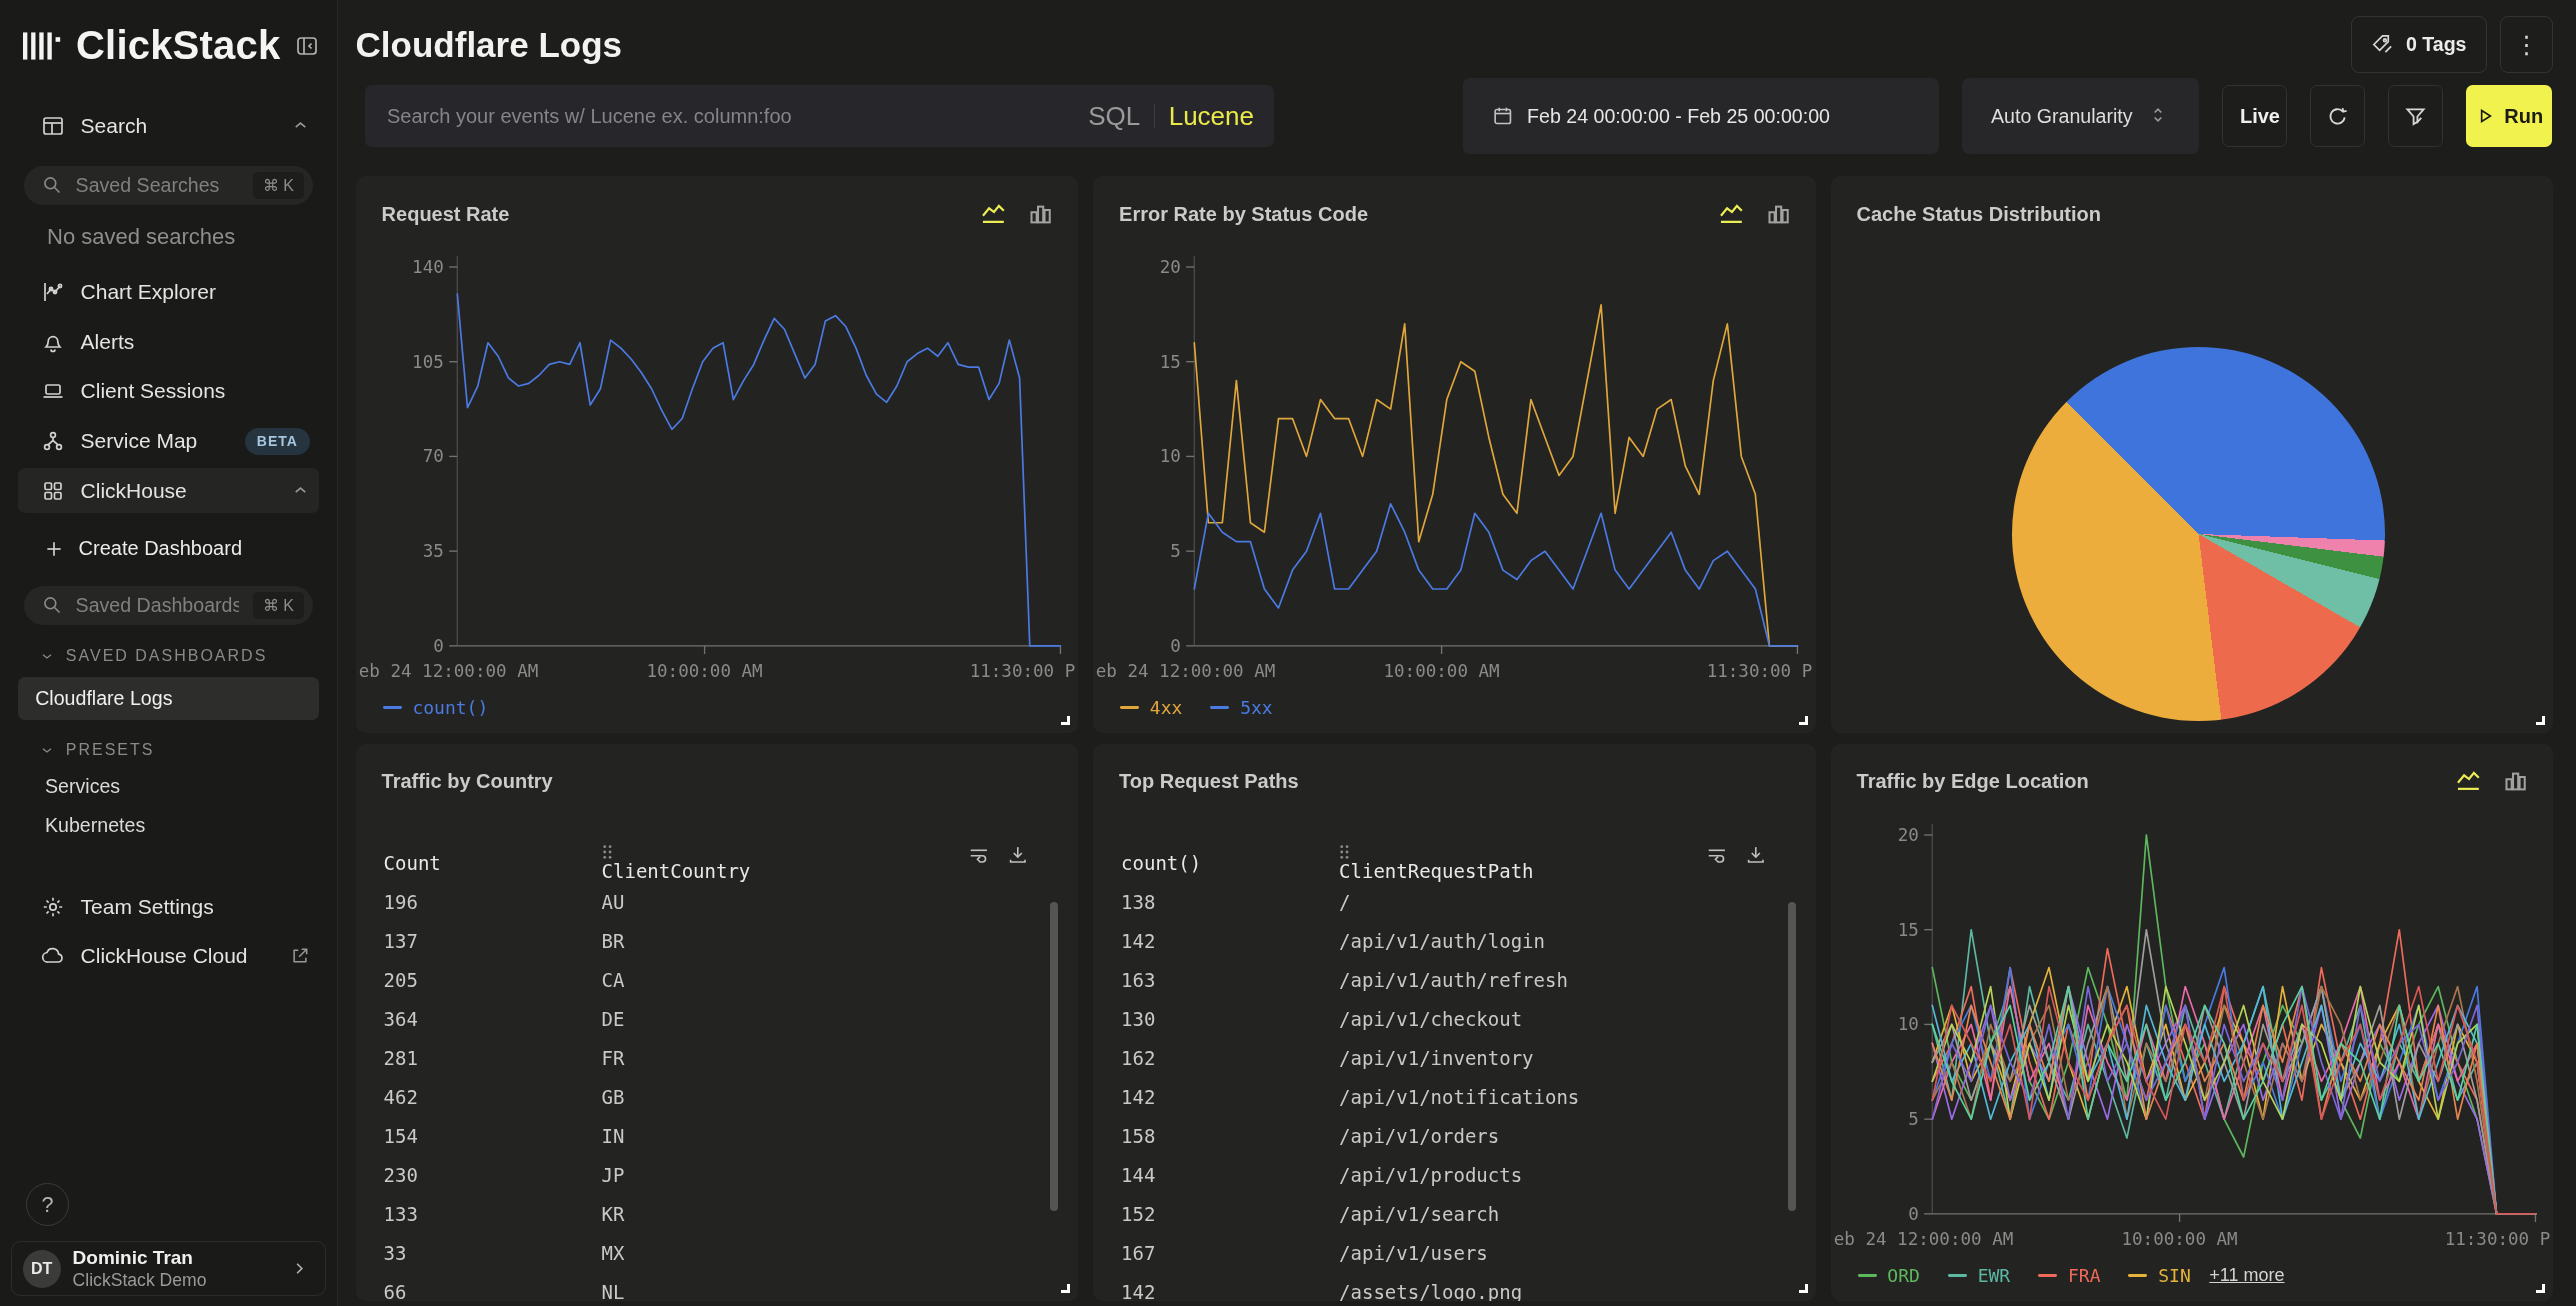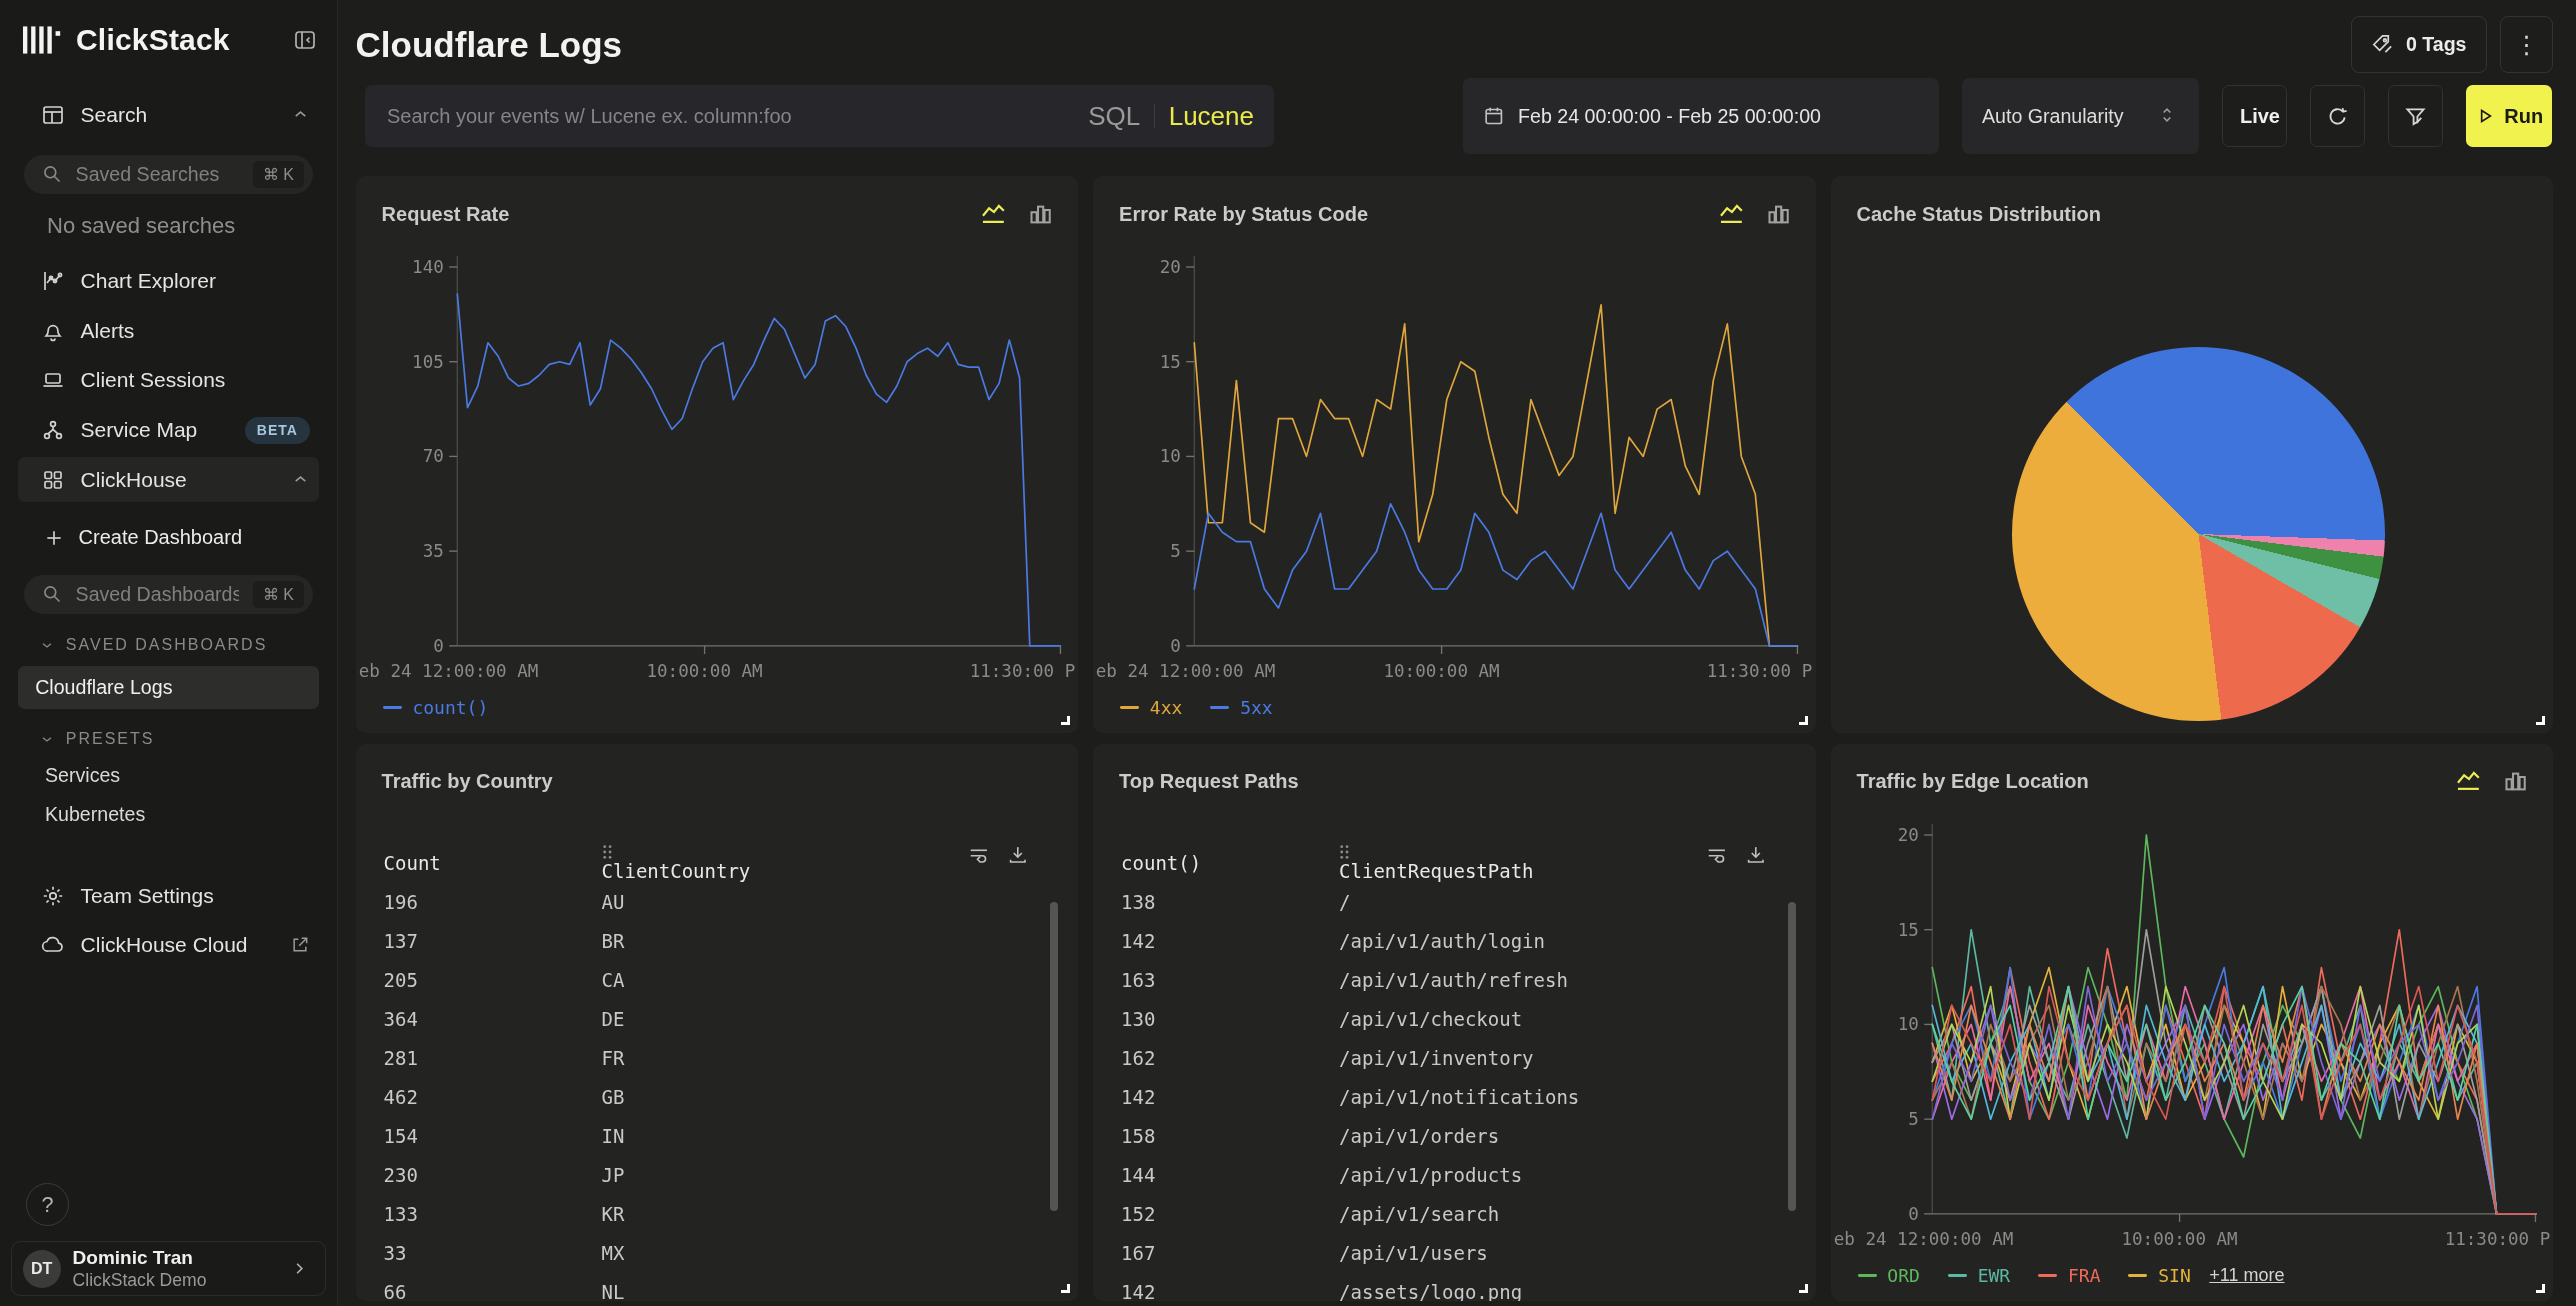--- a/index.html
+++ b/index.html
@@ -4,21 +4,21 @@
 <style>
   html,body{margin:0;padding:0;background:#141413;}
   *{box-sizing:border-box;-webkit-font-smoothing:antialiased;}
   .app{width:2576px;height:1307px;display:flex;background:#1d1d1c;color:#e6e6e4;
        font-family:"Liberation Sans",sans-serif;overflow:hidden;position:relative;}
   svg{display:block;}
   
   .sidebar{width:338px;min-width:338px;height:100%;background:#1a1a19;border-right:1.4px solid #282827;
            display:flex;flex-direction:column;}
   .logo-row{display:flex;align-items:center;gap:15px;margin:23px 20px 0 23px;}
-  .logo-text{font-size:30px;font-weight:700;color:#f4f4f2;letter-spacing:0.2px;}
+  .logo-text{font-size:40px;font-weight:700;color:#f4f4f2;letter-spacing:0.2px;}
   .collapse-btn{margin-left:auto;color:#b2b2b0;cursor:pointer;}
   .srow{display:flex;align-items:center;gap:16px;height:45px;margin:0 17.6px;padding:0 9.5px 0 23px;
         border-radius:6.8px;font-size:21px;color:#e4e4e2;cursor:pointer;}
   .srow .icn{width:24px;height:24px;color:#d2d2d0;flex:none;}
   .srow.head{margin-top:35px;}
   .srow.active{background:#252524;}
   .rowchev{margin-left:auto;color:#9a9a98;}
   .pill{display:flex;align-items:center;gap:12px;height:39px;margin:17.6px 24px 0;padding:0 9.5px 0 17.6px;
         background:#262625;border-radius:19.6px;}
   .pill .icn{width:20px;height:20px;color:#8a8a88;flex:none;}
@@ -61,21 +61,21 @@
   .search-box{width:909px;height:62px;background:#27272b;border-radius:6.8px;display:flex;align-items:center;
               padding:0 20px;gap:15px;margin-right:auto;}
   .search-box input{flex:1;min-width:0;background:none;border:none;outline:none;color:#e0e0de;font-size:20px;
                     font-family:"Liberation Sans",sans-serif;}
   .search-box input::placeholder{color:#84848a;}
   .mode{display:flex;align-items:center;gap:13.5px;font-size:26px;}
   .mode .sql{color:#9a9a98;cursor:pointer;}
   .mode .vdiv{width:1.4px;height:24px;background:#3c3c40;}
   .mode .lucene{color:#e9e94a;cursor:pointer;}
   .tb-field{height:76px;background:#27272a;border-radius:6.8px;display:flex;align-items:center;gap:13.5px;
-            padding:0 20px;font-size:19.6px;color:#e6e6e4;cursor:pointer;}
+            padding:0 29px;font-size:19.6px;color:#e6e6e4;cursor:pointer;}
   .tb-field .icn{width:21.6px;height:21.6px;color:#c2c2c0;flex:none;}
   .date{width:476px;}
   .gran{width:237px;justify-content:space-between;color:#dededc;}
   .tbtn{height:62px;border:1.4px solid #323231;border-radius:6.8px;background:transparent;color:#f0f0ee;
         display:flex;align-items:center;justify-content:center;font-size:20px;font-weight:700;cursor:pointer;gap:9.5px;}
   .live{width:65px;justify-content:flex-end;}
   .icon-btn{width:55px;color:#d8d8d6;font-weight:400;}
   .icon-btn .icn{width:23px;height:23px;}
   .run{width:86px;background:#f2f24f;border:none;color:#1c1c14;}
   .run .icn{width:20px;height:20px;color:#1c1c14;}

